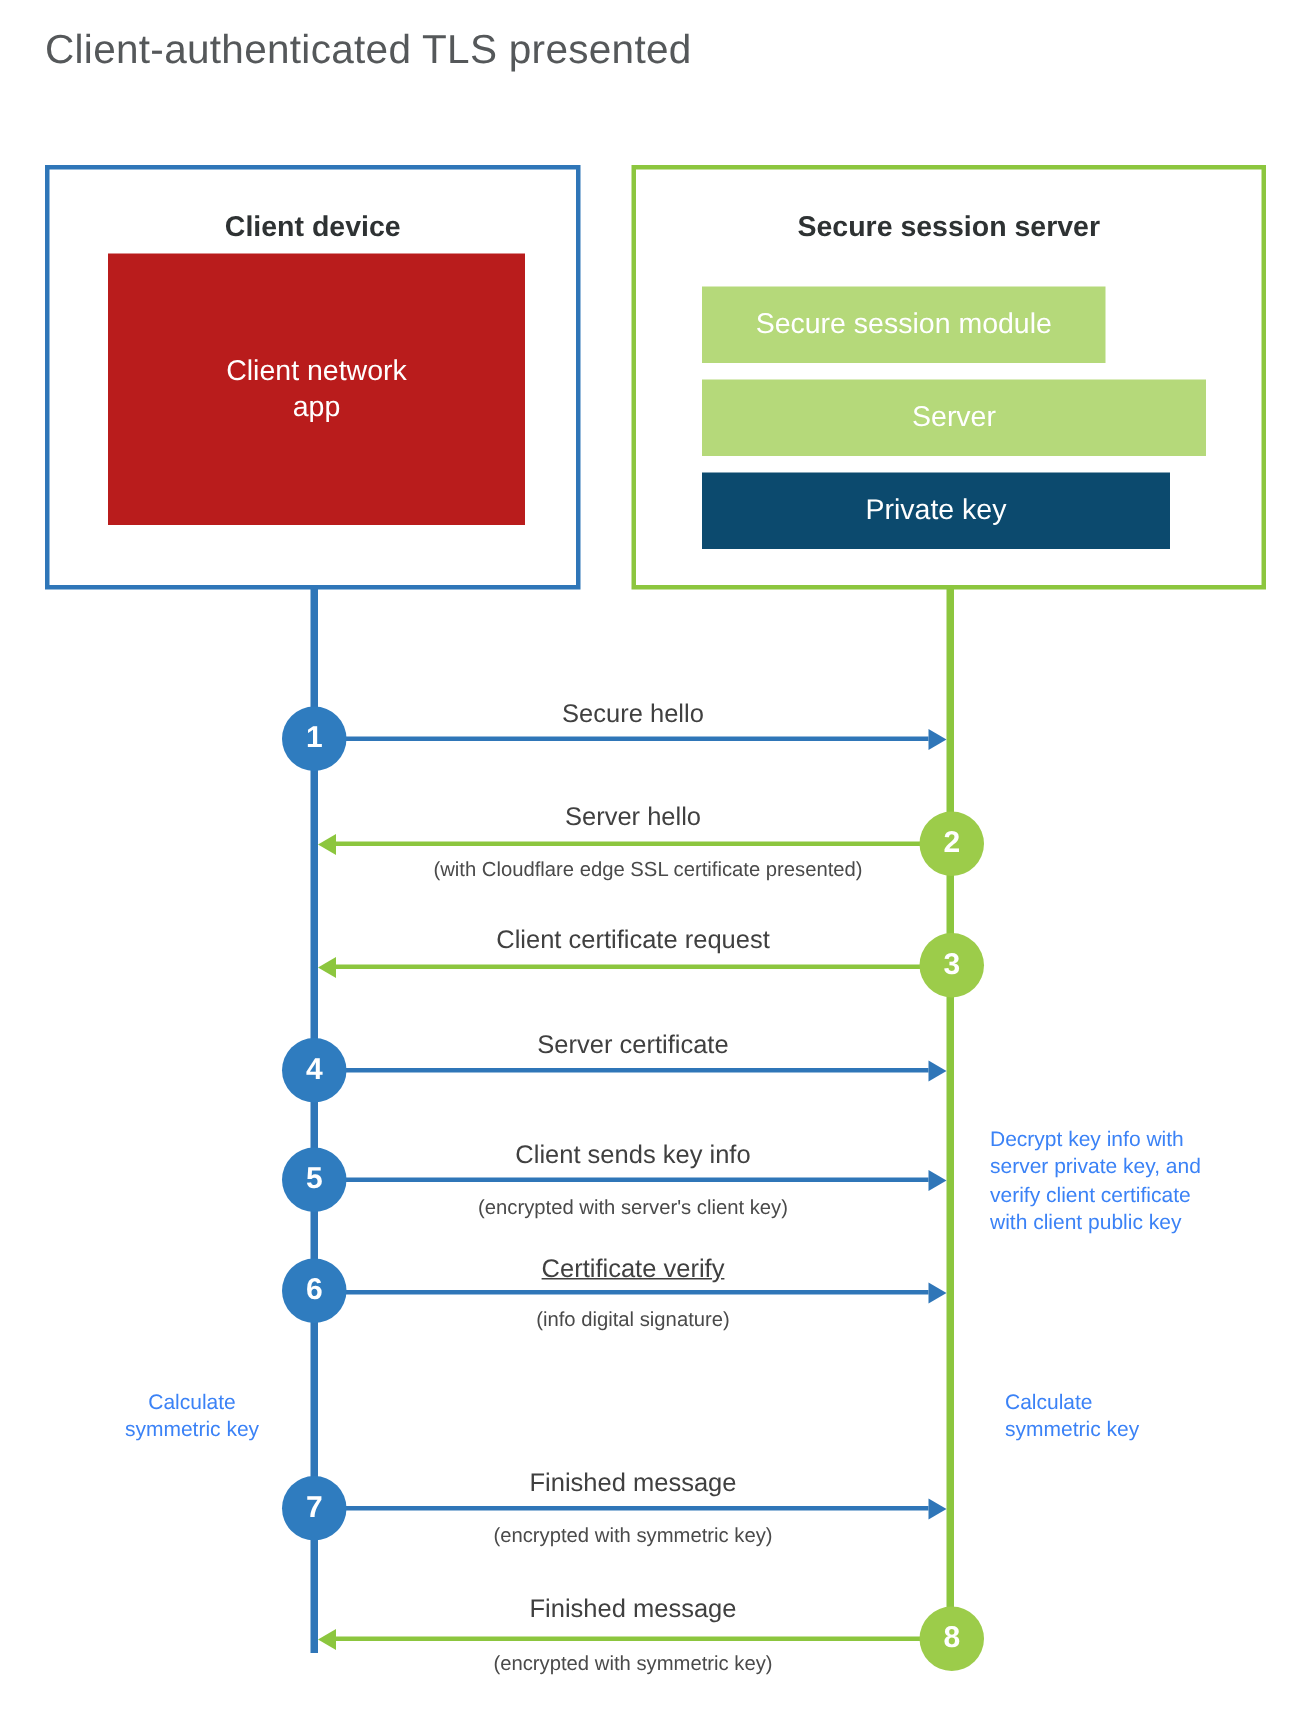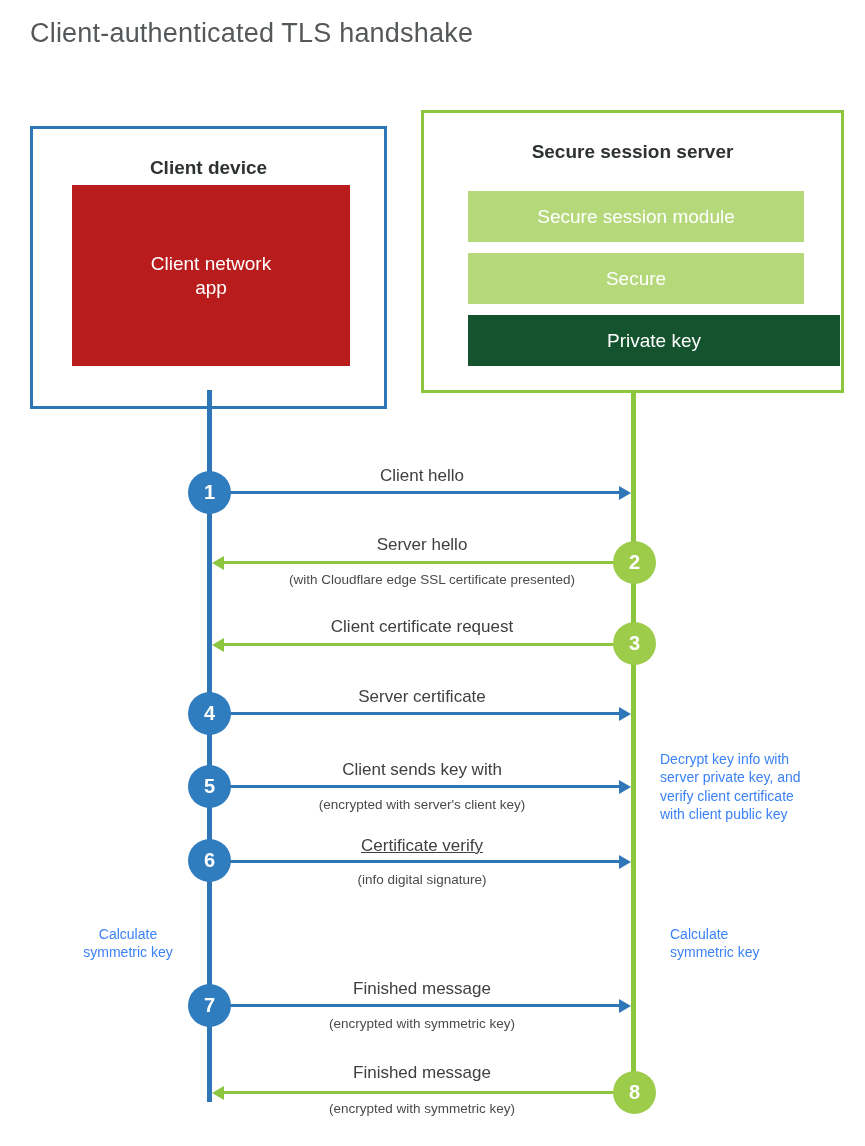--- a/index.html
+++ b/index.html
@@ -36,21 +36,20 @@
     position: absolute;
     background: #ffffff;
     box-sizing: border-box;
   }
   .party-box.client {
     left: 30px;
     top: 110px;
     width: 357px;
     height: 283px;
     border: 3px solid #2f76b8;
-    margin-top: 16px;
   }
   .party-box.server {
     left: 421px;
     top: 110px;
     width: 423px;
     height: 283px;
     border: 3px solid #8cc63e;
   }
   .party-title {
     position: absolute;
@@ -75,39 +74,39 @@
     left: 39px;
     top: 56px;
     width: 278px;
     height: 181px;
     background: #b91c1c;
     font-size: 19px;
   }
   .server-mod {
     left: 44px;
     top: 78px;
-    width: 336px;
+    width: 269px;
     height: 51px;
     background: #b5d97a;
     font-size: 19px;
   }
   .server-certs {
     left: 44px;
     top: 140px;
     width: 336px;
     height: 51px;
     background: #b5d97a;
     font-size: 19px;
   }
   .server-key {
     left: 44px;
     top: 202px;
-    width: 372px;
+    width: 312px;
     height: 51px;
-    background: #14532d;
+    background: #0c4a6e;
     font-size: 19px;
   }
 
   
   .lifeline {
     position: absolute;
     width: 5px;
   }
   .lifeline.client {
     left: 207px;
@@ -183,39 +182,39 @@
     color: #3b82f6;
   }
   .side-note.center { text-align: center; }
   .side-note.left { text-align: left; }
 </style>
 </head>
 <body>
 
 <div id="canvas">
 
-  <div class="title">Client-authenticated TLS handshake</div>
+  <div class="title">Client-authenticated TLS presented</div>
 
   <div class="party-box client">
     <div class="party-title">Client device</div>
     <div class="inner-block client-app">Client network<br>app</div>
   </div>
 
   <div class="party-box server">
     <div class="party-title">Secure session server</div>
     <div class="inner-block server-mod">Secure session module</div>
-    <div class="inner-block server-certs">Secure</div>
+    <div class="inner-block server-certs">Server</div>
     <div class="inner-block server-key">Private key</div>
   </div>
 
   <div class="lifeline client"></div>
   <div class="lifeline server"></div>
 
   <div class="msg">
-    <div class="msg-label" style="left:210px; top:466px; width:424px;">Client hello</div>
+    <div class="msg-label" style="left:210px; top:466px; width:424px;">Secure hello</div>
     <div class="arrow-line blue" style="left:210px; top:491px; width:409px;"></div>
     <div class="arrow-head blue-right" style="left:619px; top:485.5px;"></div>
     <div class="step-circle blue" style="left:188px; top:471px;">1</div>
   </div>
 
   <div class="msg">
     <div class="msg-label" style="left:210px; top:535px; width:424px;">Server hello</div>
     <div class="arrow-line green" style="left:224px; top:561px; width:410px;"></div>
     <div class="arrow-head green-left" style="left:212px; top:555.5px;"></div>
     <div class="msg-sublabel" style="left:220px; top:572px; width:424px;">(with Cloudflare edge SSL certificate presented)</div>
@@ -230,21 +229,21 @@
   </div>
 
   <div class="msg">
     <div class="msg-label" style="left:210px; top:687px; width:424px;">Server certificate</div>
     <div class="arrow-line blue" style="left:210px; top:712px; width:409px;"></div>
     <div class="arrow-head blue-right" style="left:619px; top:706.5px;"></div>
     <div class="step-circle blue" style="left:188px; top:692px;">4</div>
   </div>
 
   <div class="msg">
-    <div class="msg-label" style="left:210px; top:760px; width:424px;">Client sends key with</div>
+    <div class="msg-label" style="left:210px; top:760px; width:424px;">Client sends key info</div>
     <div class="arrow-line blue" style="left:210px; top:785px; width:409px;"></div>
     <div class="arrow-head blue-right" style="left:619px; top:779.5px;"></div>
     <div class="msg-sublabel" style="left:210px; top:797px; width:424px;">(encrypted with server's client key)</div>
     <div class="step-circle blue" style="left:188px; top:765px;">5</div>
   </div>
 
   <div class="msg">
     <div class="msg-label" style="left:210px; top:836px; width:424px;text-decoration:underline;">Certificate verify</div>
     <div class="arrow-line blue" style="left:210px; top:860px; width:409px;"></div>
     <div class="arrow-head blue-right" style="left:619px; top:854.5px;"></div>

